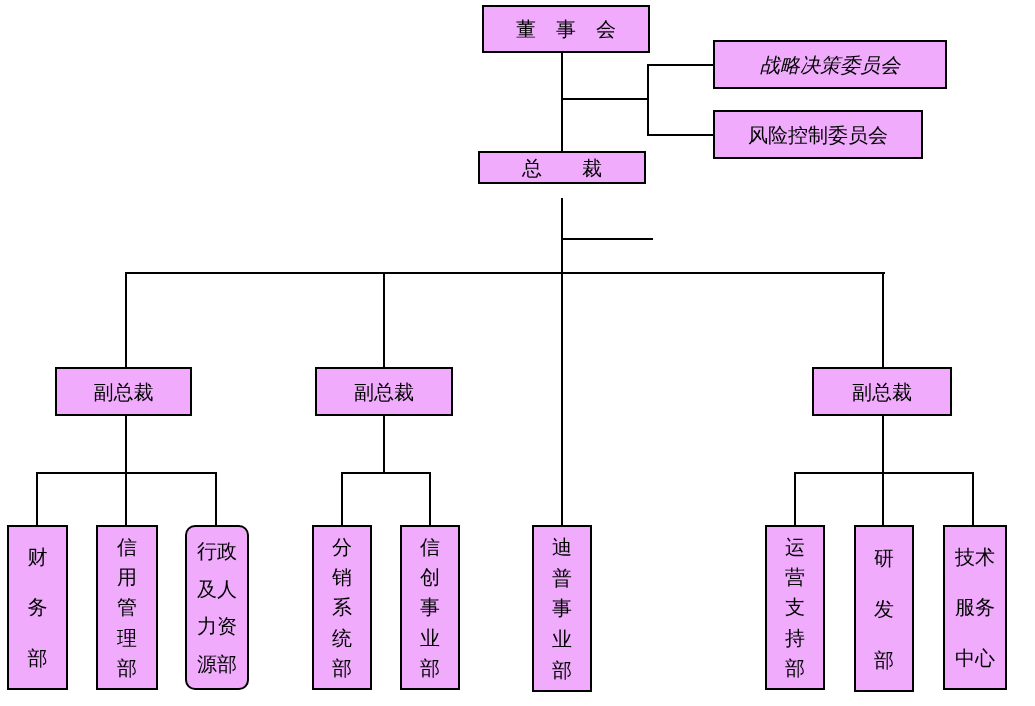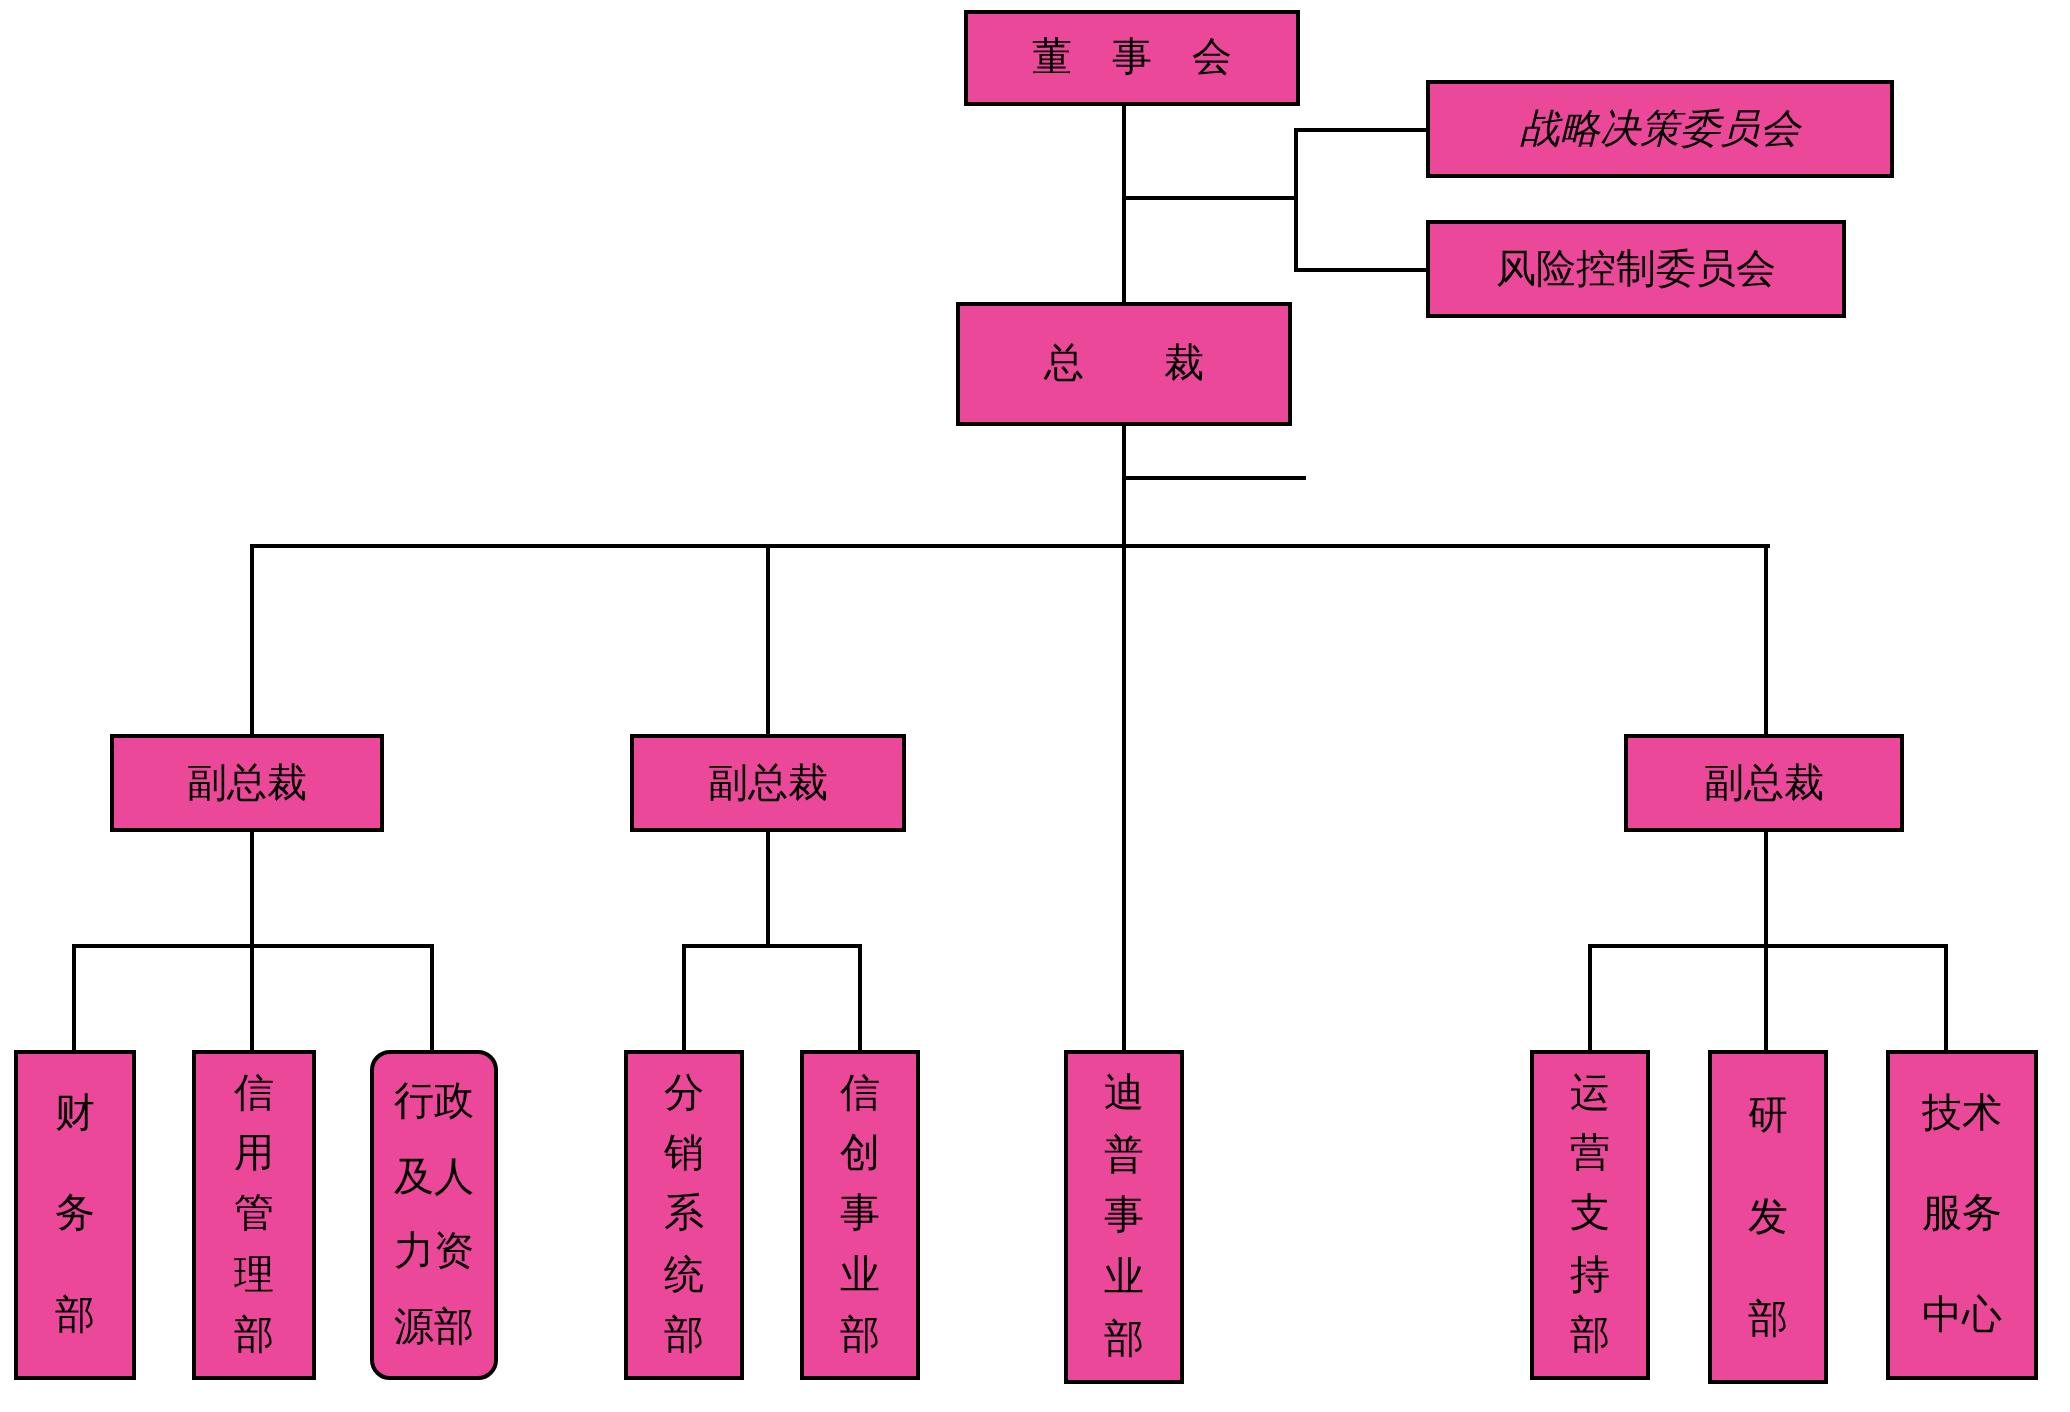--- a/index.html
+++ b/index.html
@@ -13,21 +13,21 @@
     height: 706px;
     background: #ffffff;
     font-family: "Liberation Serif", "DejaVu Serif", serif;
     color: #000000;
     overflow: hidden;
   }
   .node {
     position: absolute;
     box-sizing: border-box;
     border: 2px solid #000000;
-    background: #ec4899;
+    background: #f0abfc;
     display: flex;
     align-items: center;
     justify-content: center;
     font-size: 20px;
     line-height: 1;
   }
   .hnode {
     white-space: pre;
   }
   .vnode {
@@ -83,21 +83,21 @@
 
   <div class="line" style="left:882px; top:416px; width:2px;   height:58px;"></div>
   <div class="line" style="left:794px; top:472px; width:180px; height:2px;"></div>
   <div class="line" style="left:794px; top:474px; width:2px;   height:51px;"></div>
   <div class="line" style="left:882px; top:474px; width:2px;   height:51px;"></div>
   <div class="line" style="left:972px; top:474px; width:2px;   height:51px;"></div>
 
   <div class="node hnode" style="left:482px; top:5px;   width:168px; height:48px;">董　事　会</div>
   <div class="node hnode" style="left:713px; top:40px;  width:234px; height:49px;font-style:italic;">战略决策委员会</div>
   <div class="node hnode" style="left:713px; top:110px; width:210px; height:49px;">风险控制委员会</div>
-  <div class="node hnode" style="left:478px; top:151px; width:168px; height:62px;">总　　裁</div>
+  <div class="node hnode" style="left:478px; top:151px; width:168px; height:33px;">总　　裁</div>
 
   <div class="node hnode" style="left:55px;  top:367px; width:137px; height:49px;">副总裁</div>
   <div class="node hnode" style="left:315px; top:367px; width:138px; height:49px;">副总裁</div>
   <div class="node hnode" style="left:812px; top:367px; width:140px; height:49px;">副总裁</div>
 
   <div class="node vnode" style="left:7px;   top:525px; width:61px; height:165px;">
       <div>财</div>
       <div>务</div>
       <div>部</div>
     </div>
@@ -140,19 +140,19 @@
       <div>营</div>
       <div>支</div>
       <div>持</div>
       <div>部</div>
     </div>
   <div class="node vnode" style="left:854px; top:525px; width:60px; height:167px;">
       <div>研</div>
       <div>发</div>
       <div>部</div>
     </div>
-  <div class="node vnode" style="left:943px; top:525px; width:76px; height:165px;">
+  <div class="node vnode" style="left:943px; top:525px; width:64px; height:165px;">
       <div>技术</div>
       <div>服务</div>
       <div>中心</div>
     </div>
 
 </div>
 
 </body></html>

